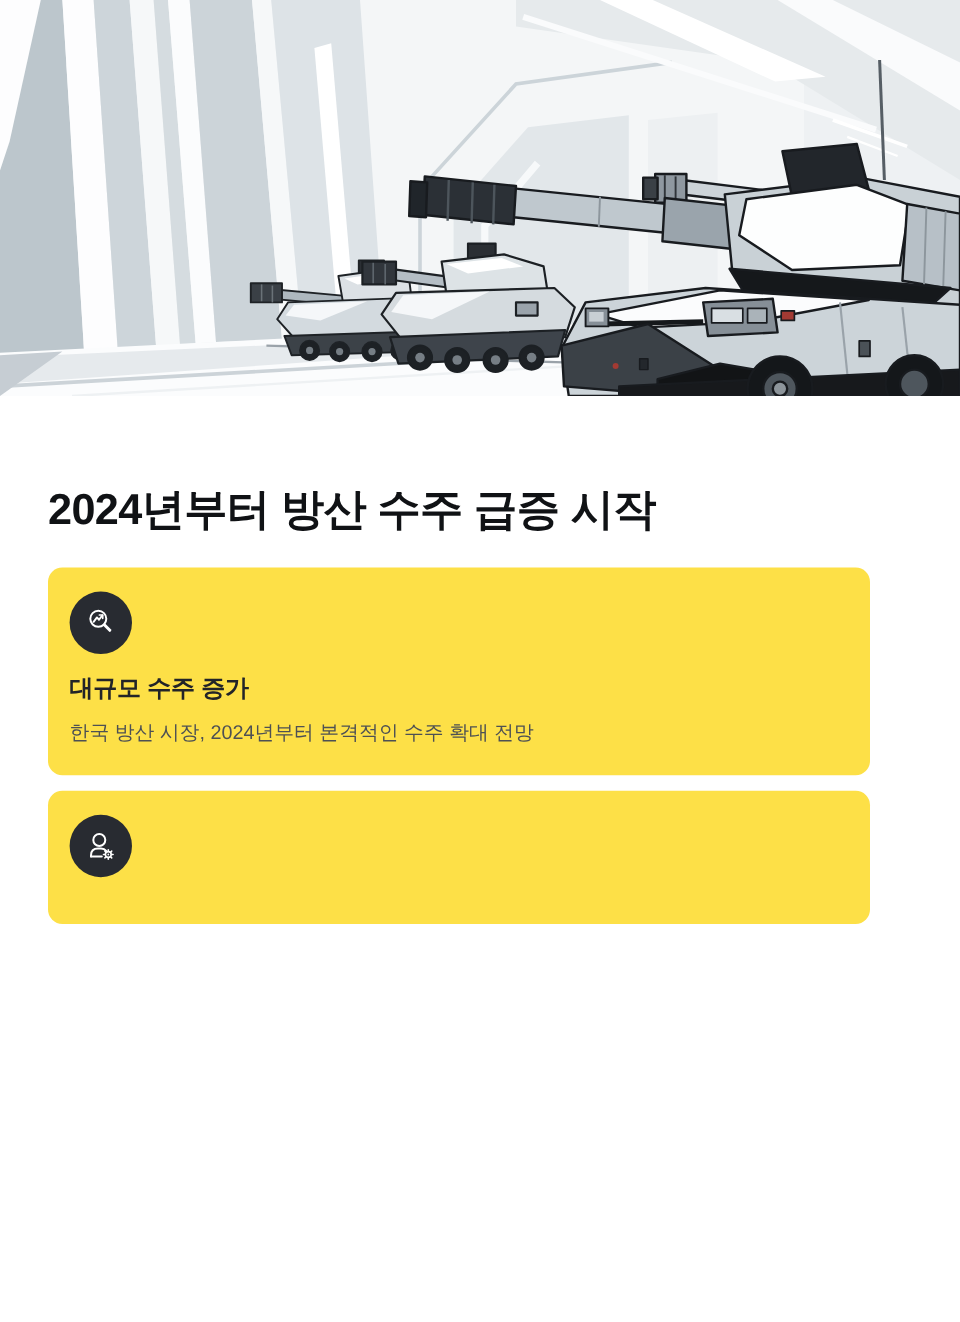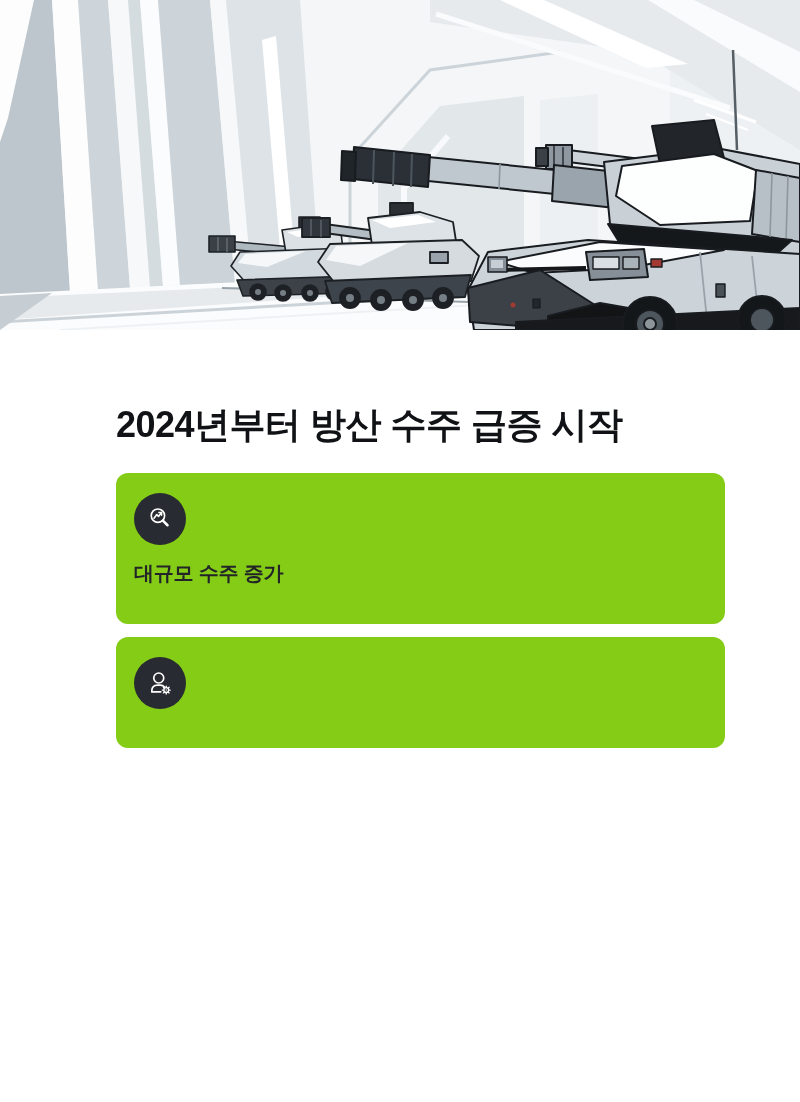--- a/index.html
+++ b/index.html
@@ -6,31 +6,31 @@
   body {
     width: 800px; height: 1102px;
     font-family: "Liberation Sans", "DejaVu Sans", sans-serif;
     overflow: hidden;
   }
   .page { width: 800px; height: 1102px; background: #ffffff; }
 
   .hero { width: 800px; height: 330px; overflow: hidden; background: #eef1f3; }
   .hero svg { display: block; }
 
-  .content { padding: 0 75px 0 116px; }
+  .content { padding: 0 75px 0 40px; }
 
   h1.page-title {
     margin: 72px 0 26px 0;
     font-size: 36px; line-height: 1.25;
     font-weight: 800; color: #101215;
     letter-spacing: -0.5px;
   }
 
   .card {
-    background: #84cc16;
+    background: #fde047;
     border-radius: 12px;
     padding: 20px 24px 24px 18px;
     margin-bottom: 13px;
   }
   .icon-circle {
     width: 52px; height: 52px; border-radius: 50%;
     background: #282b31;
     display: flex; align-items: center; justify-content: center;
     margin-bottom: 15px;
   }
@@ -197,20 +197,21 @@
       <article class="card">
         <div class="icon-circle">
           <svg width="30" height="30" viewBox="0 0 36 36" fill="none" stroke="#ffffff" stroke-linecap="round" stroke-linejoin="round">
             <circle cx="15.5" cy="14" r="8" stroke-width="2"></circle>
             <line x1="21.5" y1="20" x2="27" y2="25.5" stroke-width="3"></line>
             <polyline points="10.8,17 14.2,12.6 16.2,15 19.6,10.4" stroke-width="1.9"></polyline>
             <polyline points="16.6,10.2 19.9,10.2 19.9,13.5" stroke-width="1.7"></polyline>
           </svg>
         </div>
         <h2>대규모 수주 증가</h2>
+        <p>한국 방산 시장, 2024년부터 본격적인 수주 확대 전망</p>
       </article>
 
 
       <article class="card">
         <div class="icon-circle">
           <svg width="30" height="30" viewBox="0 0 36 36" fill="none" stroke="#ffffff" stroke-linecap="round" stroke-linejoin="round">
             <circle cx="16.5" cy="12" r="6" stroke-width="2"></circle>
             <path d="M8.2 28.6 L8.2 27.4 Q8.2 20.6 15.2 20.6 L18.2 20.6 Q21.6 20.6 23.4 22.8" stroke-width="2"></path>
             <path d="M8.2 28.6 L19 28.6" stroke-width="2"></path>
             <g stroke-width="1.6">

